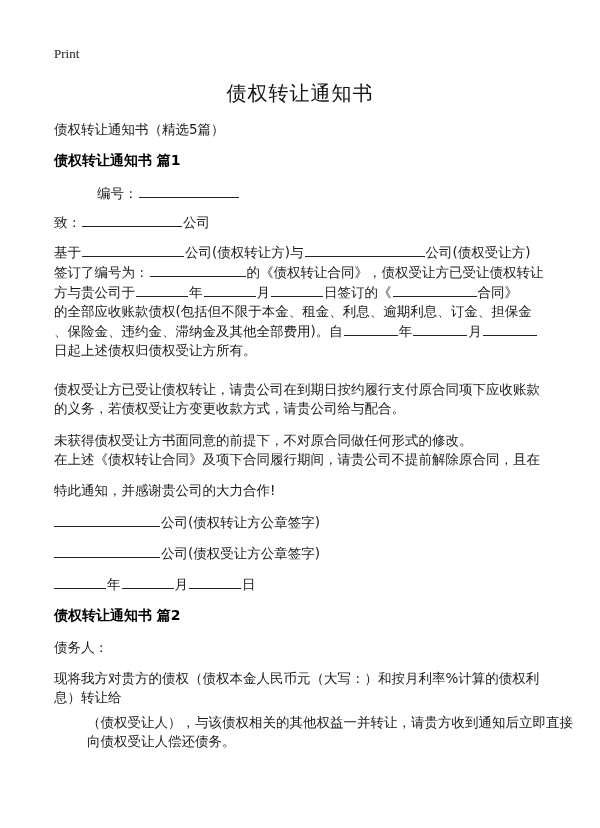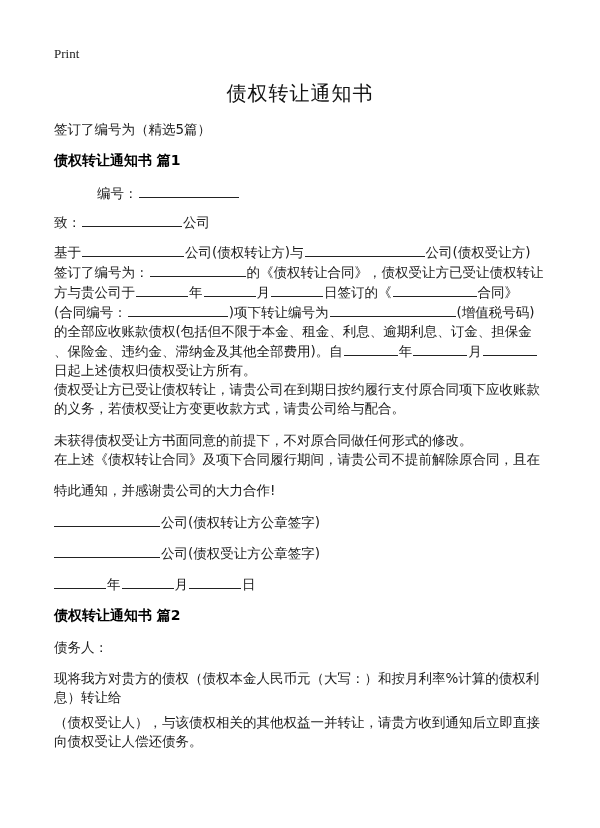--- a/index.html
+++ b/index.html
@@ -34,44 +34,41 @@
 </style>
 </head>
 <body>
 
 <div class="page">
 
   <div class="print-label">Print</div>
 
   <div class="doc-title">债权转让通知书</div>
 
-  <div class="line" style="top:120px;">签订了编号为（精选5篇）</div>
+  <div class="line" style="top:120px;">债权转让通知书（精选5篇）</div>
 
   <div class="line bold" style="top:151px;">债权转让通知书 篇1</div>
 
   <div class="line" style="top:183px;margin-left:43px;">
     <span>编号：</span><span class="u" style="width:100px;"></span>
   </div>
 
   <div class="line" style="top:212px;">
     <span>致：</span><span class="u" style="width:100px;"></span><span>公司</span>
   </div>
 
   <div class="para" style="top:242px;">
     <div>
       <span>基于</span><span class="u" style="width:102px;"></span><span>公司(债权转让方)与</span><span class="u" style="width:120px;"></span><span>公司(债权受让方)</span>
     </div>
     <div>
       <span>签订了编号为：</span><span class="u" style="width:96px;"></span><span>的《债权转让合同》，债权受让方已受让债权转让</span>
     </div>
     <div>
       <span>方与贵公司于</span><span class="u" style="width:52px;"></span><span>年</span><span class="u" style="width:52px;"></span><span>月</span><span class="u" style="width:52px;"></span><span>日签订的《</span><span class="u" style="width:84px;"></span><span>合同》</span>
-    </div>
-    <div>
-      <span>(合同编号：</span><span class="u" style="width:100px;"></span><span>)项下转让编号为</span><span class="u" style="width:126px;"></span><span>(增值税号码)</span>
     </div>
     <div>的全部应收账款债权(包括但不限于本金、租金、利息、逾期利息、订金、担保金</div>
     <div>
       <span>、保险金、违约金、滞纳金及其他全部费用)。自</span><span class="u" style="width:54px;"></span><span>年</span><span class="u" style="width:54px;"></span><span>月</span><span class="u" style="width:54px;"></span>
     </div>
     <div>日起上述债权归债权受让方所有。</div>
   </div>
 
   <div class="para" style="top:380px;">
     <div>债权受让方已受让债权转让，请贵公司在到期日按约履行支付原合同项下应收账款</div>
@@ -99,18 +96,18 @@
 
   <div class="line bold" style="top:606px;">债权转让通知书 篇2</div>
 
   <div class="line" style="top:638px;">债务人：</div>
 
   <div class="para" style="top:669px;">
     <div>现将我方对贵方的债权（债权本金人民币元（大写：）和按月利率%计算的债权利</div>
     <div>息）转让给</div>
   </div>
 
-  <div class="para" style="top:713px;">
+  <div class="para" style="top:713px;margin-left:33px;">
     <div>（债权受让人），与该债权相关的其他权益一并转让，请贵方收到通知后立即直接</div>
     <div>向债权受让人偿还债务。</div>
   </div>
 
 </div>
 
 </body></html>

